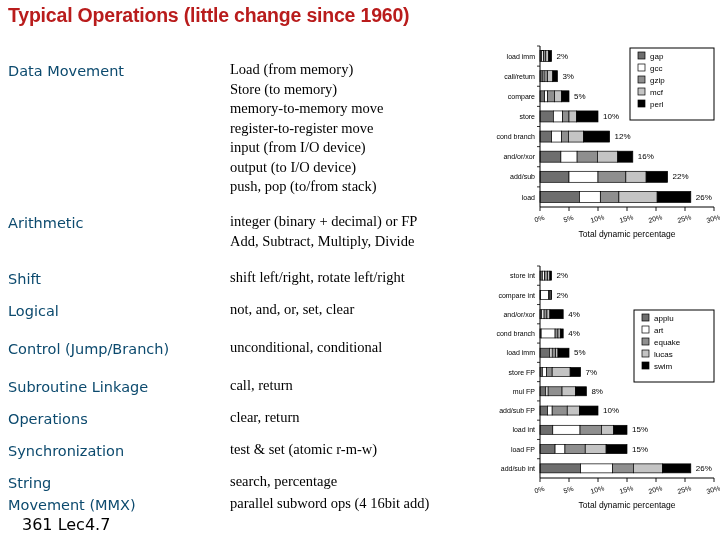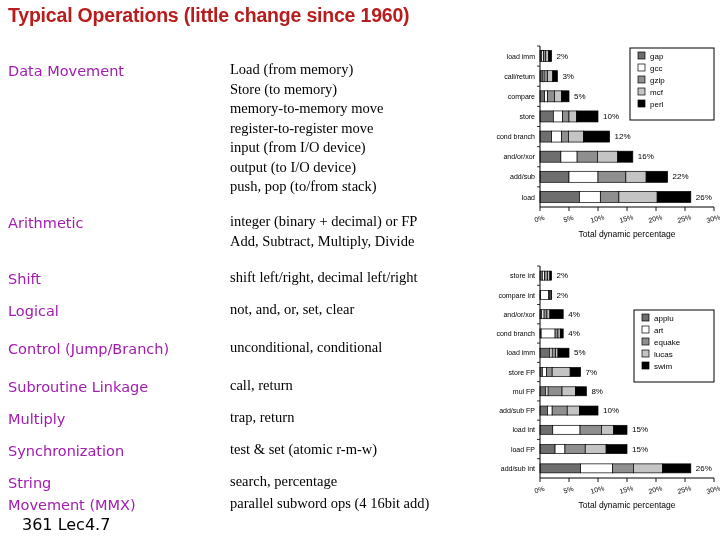--- a/index.html
+++ b/index.html
@@ -43,21 +43,21 @@
     width: 520px;
   }
   .op-cat {
     position: absolute;
     left: 0;
     top: 0;
     width: 222px;
     font-family: "DejaVu Sans", sans-serif;
     font-size: 14.5px;
     line-height: 22px;
-    color: #a21caf;
+    color: #0c4a6e;
     white-space: nowrap;
   }
   .op-desc {
     position: absolute;
     left: 222px;
     top: 0;
     width: 300px;
     font-family: Liberation Serif, serif;
     font-size: 14.5px;
     line-height: 19.5px;
@@ -102,37 +102,37 @@
 output (to I/O device)
 push, pop (to/from stack)</div>
     </div>
     <div class="op-row" style="top: 152px;">
       <div class="op-cat">Arithmetic</div>
       <div class="op-desc">integer (binary + decimal) or FP
 Add, Subtract, Multiply, Divide</div>
     </div>
     <div class="op-row" style="top: 208px;">
       <div class="op-cat">Shift</div>
-      <div class="op-desc">shift left/right, decimal left/right</div>
+      <div class="op-desc">shift left/right, rotate left/right</div>
     </div>
     <div class="op-row" style="top: 240px;">
       <div class="op-cat">Logical</div>
       <div class="op-desc">not, and, or, set, clear</div>
     </div>
     <div class="op-row" style="top: 278px;">
       <div class="op-cat">Control (Jump/Branch)</div>
       <div class="op-desc">unconditional, conditional</div>
     </div>
     <div class="op-row" style="top: 316px;">
       <div class="op-cat">Subroutine Linkage</div>
       <div class="op-desc">call, return</div>
     </div>
     <div class="op-row" style="top: 348px;">
-      <div class="op-cat">Multiply</div>
-      <div class="op-desc">trap, return</div>
+      <div class="op-cat">Operations</div>
+      <div class="op-desc">clear, return</div>
     </div>
     <div class="op-row" style="top: 380px;">
       <div class="op-cat">Synchronization</div>
       <div class="op-desc">test &amp; set (atomic r-m-w)</div>
     </div>
     <div class="op-row" style="top: 412px;">
       <div class="op-cat">String</div>
       <div class="op-desc">search, percentage</div>
     </div>
     <div class="op-row" style="top: 434px;">

